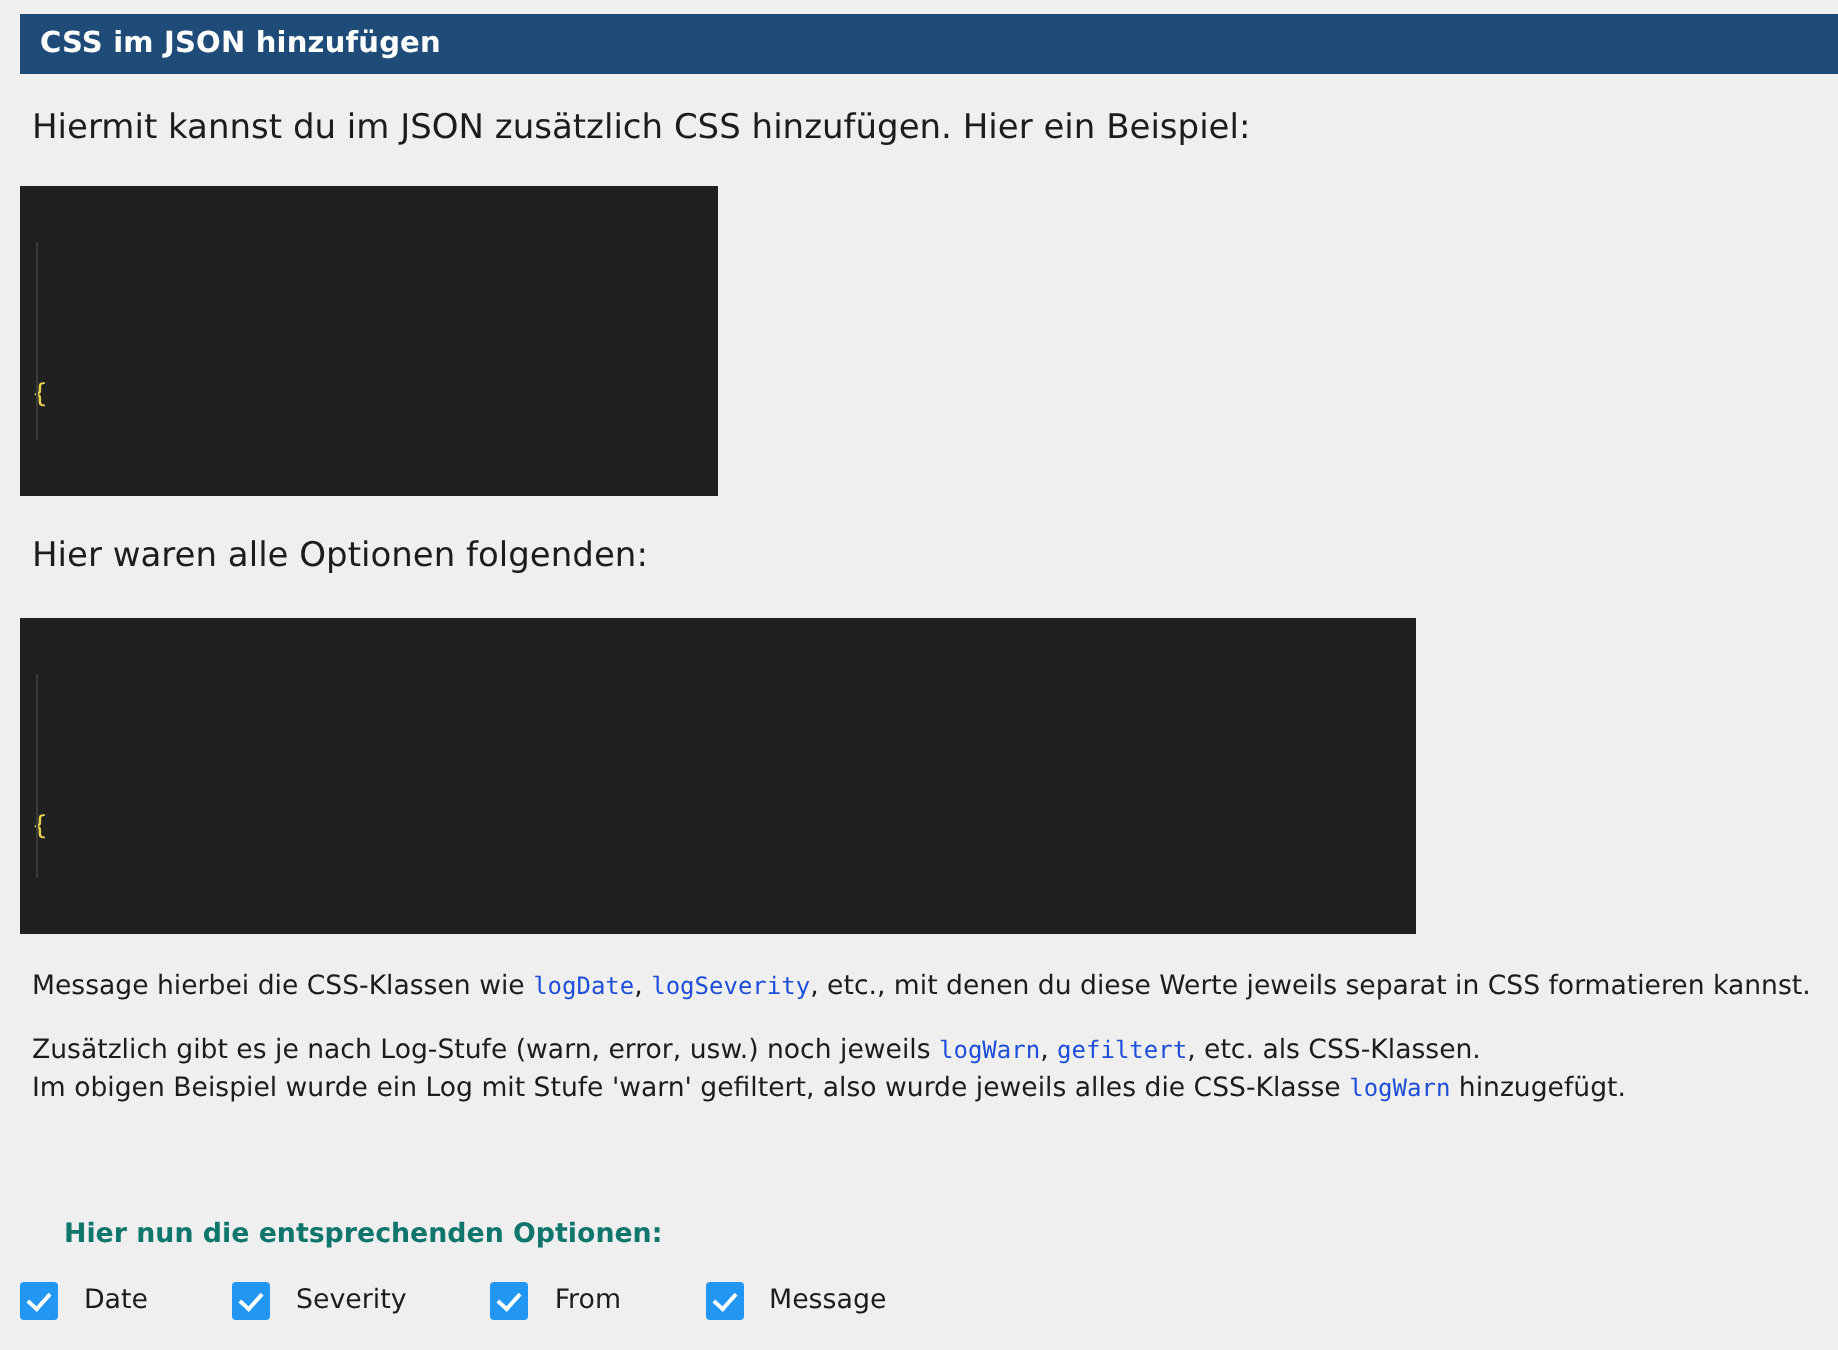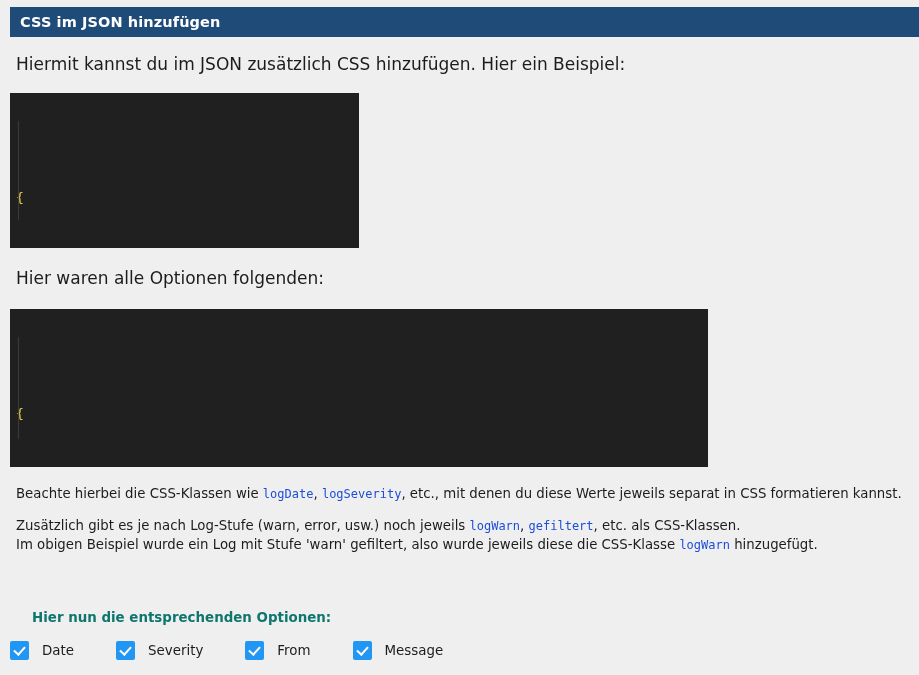--- a/index.html
+++ b/index.html
@@ -222,27 +222,27 @@
       
 
       
 
       
 
       
     </div>
 
     <div class="notes">
-      <div class="note-line"><span>Beachte hierbei die CSS-Klassen wie </span><code class="inline">logDate</code><span>, </span><code class="inline">logSeverity</code><span>, etc., mit denen du diese Werte jeweils separat in CSS formatieren kannst.</span></div>
+      <div class="note-line"><span>Message hierbei die CSS-Klassen wie </span><code class="inline">logDate</code><span>, </span><code class="inline">logSeverity</code><span>, etc., mit denen du diese Werte jeweils separat in CSS formatieren kannst.</span></div>
 
       <div class="note-gap"></div>
 
       <div class="note-line"><span>Zusätzlich gibt es je nach Log-Stufe (warn, error, usw.) noch jeweils </span><code class="inline">logWarn</code><span>, </span><code class="inline">gefiltert</code><span>, etc. als CSS-Klassen.</span></div>
 
-      <div class="note-line"><span>Im obigen Beispiel wurde ein Log mit Stufe 'warn' gefiltert, also wurde jeweils diese die CSS-Klasse </span><code class="inline">logWarn</code><span> hinzugefügt.</span></div>
+      <div class="note-line"><span>Im obigen Beispiel wurde ein Log mit Stufe 'warn' gefiltert, also wurde jeweils alles die CSS-Klasse </span><code class="inline">logWarn</code><span> hinzugefügt.</span></div>
     </div>
 
   </div>
 
   <div class="options-panel">
     <div class="options-title">Hier nun die entsprechenden Optionen:</div>
 
     <div class="checkbox-row">
 
       <div class="checkbox-item cb-date">

